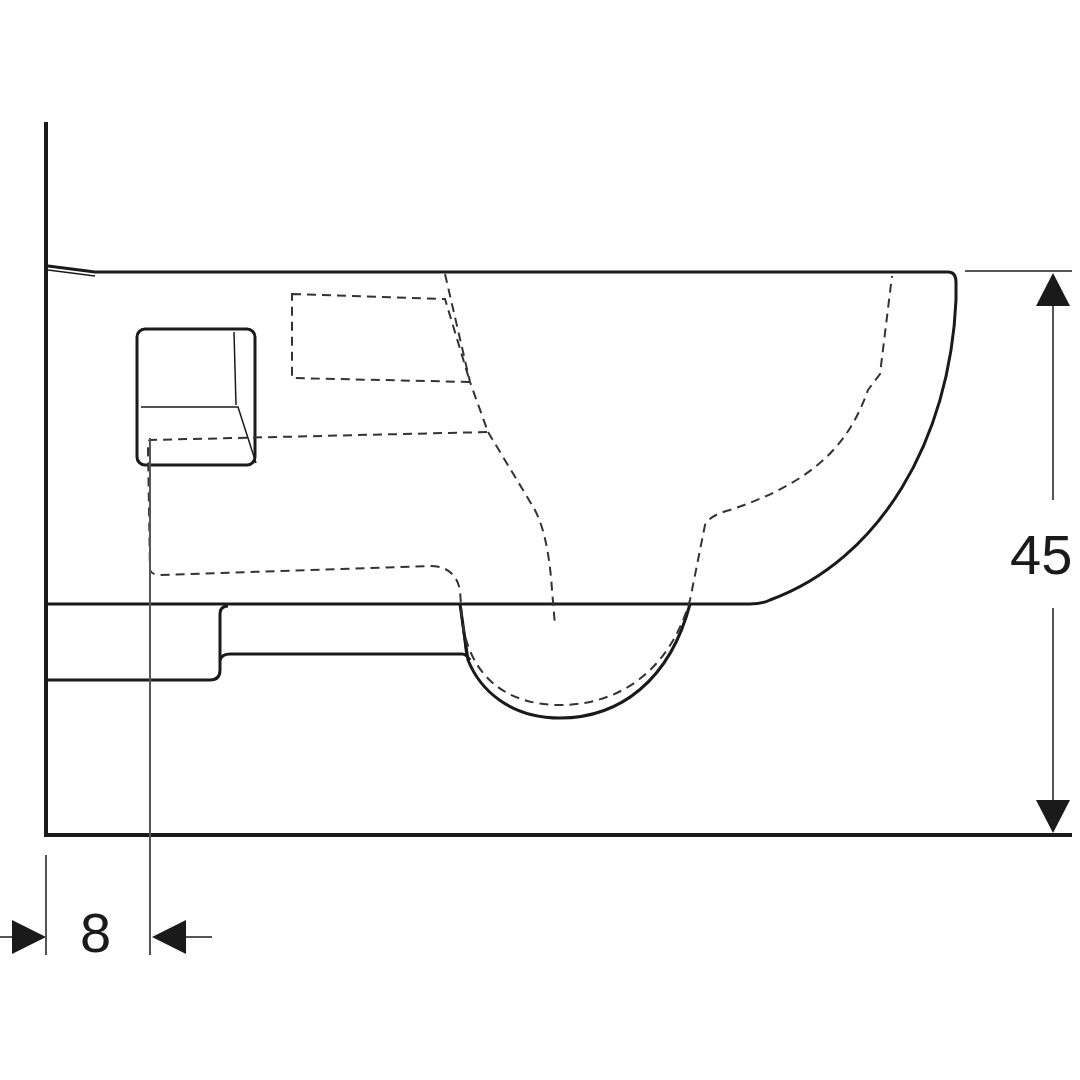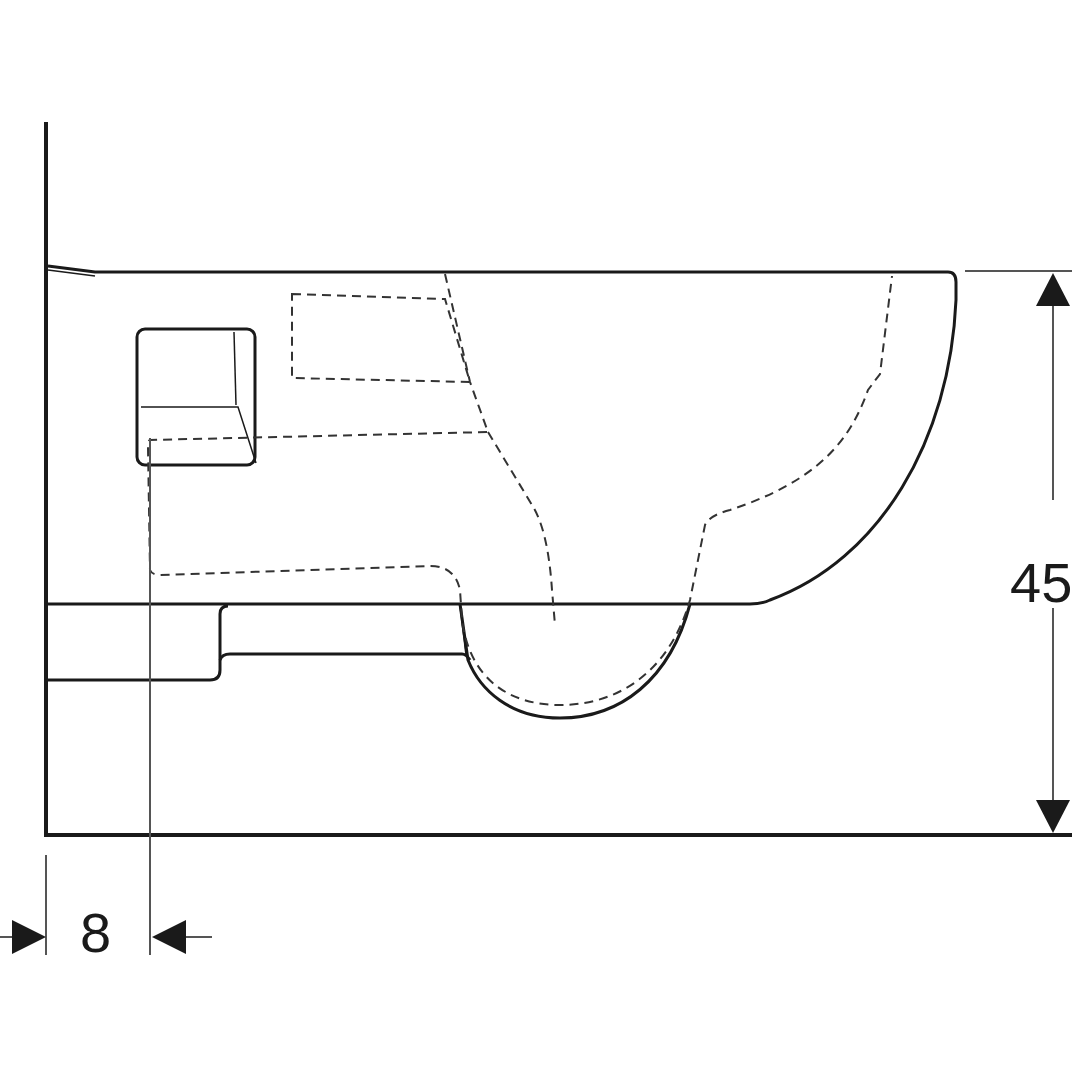--- a/index.html
+++ b/index.html
@@ -1,20 +1,20 @@
 <!DOCTYPE html>
 <html><head>
 <meta charset="utf-8">
 <style>
   html, body { margin:0; padding:0; background:#ffffff; }
   body { width:1080px; height:1080px; overflow:hidden; position:relative; font-family:"Liberation Sans", sans-serif; }
   #drawing { position:absolute; left:0; top:0; width:1080px; height:1080px; }
   .dim-label { position:absolute; font-family:"Liberation Sans", sans-serif; color:#1a1a1a; line-height:1; }
   #label-8 { left:80px; top:905px; font-size:56px; }
-  #label-45 { left:1010px; top:527px; font-size:56px;margin-top:28px; }
+  #label-45 { left:1010px; top:527px; font-size:56px; }
 </style>
 </head>
 <body>
 
 <svg id="drawing" viewBox="0 0 1080 1080" xmlns="http://www.w3.org/2000/svg">
 
   <g fill="none" stroke="#1a1a1a" stroke-width="4">
     <polyline points="46,122 46,835 1072,835"></polyline>
   </g>
 

